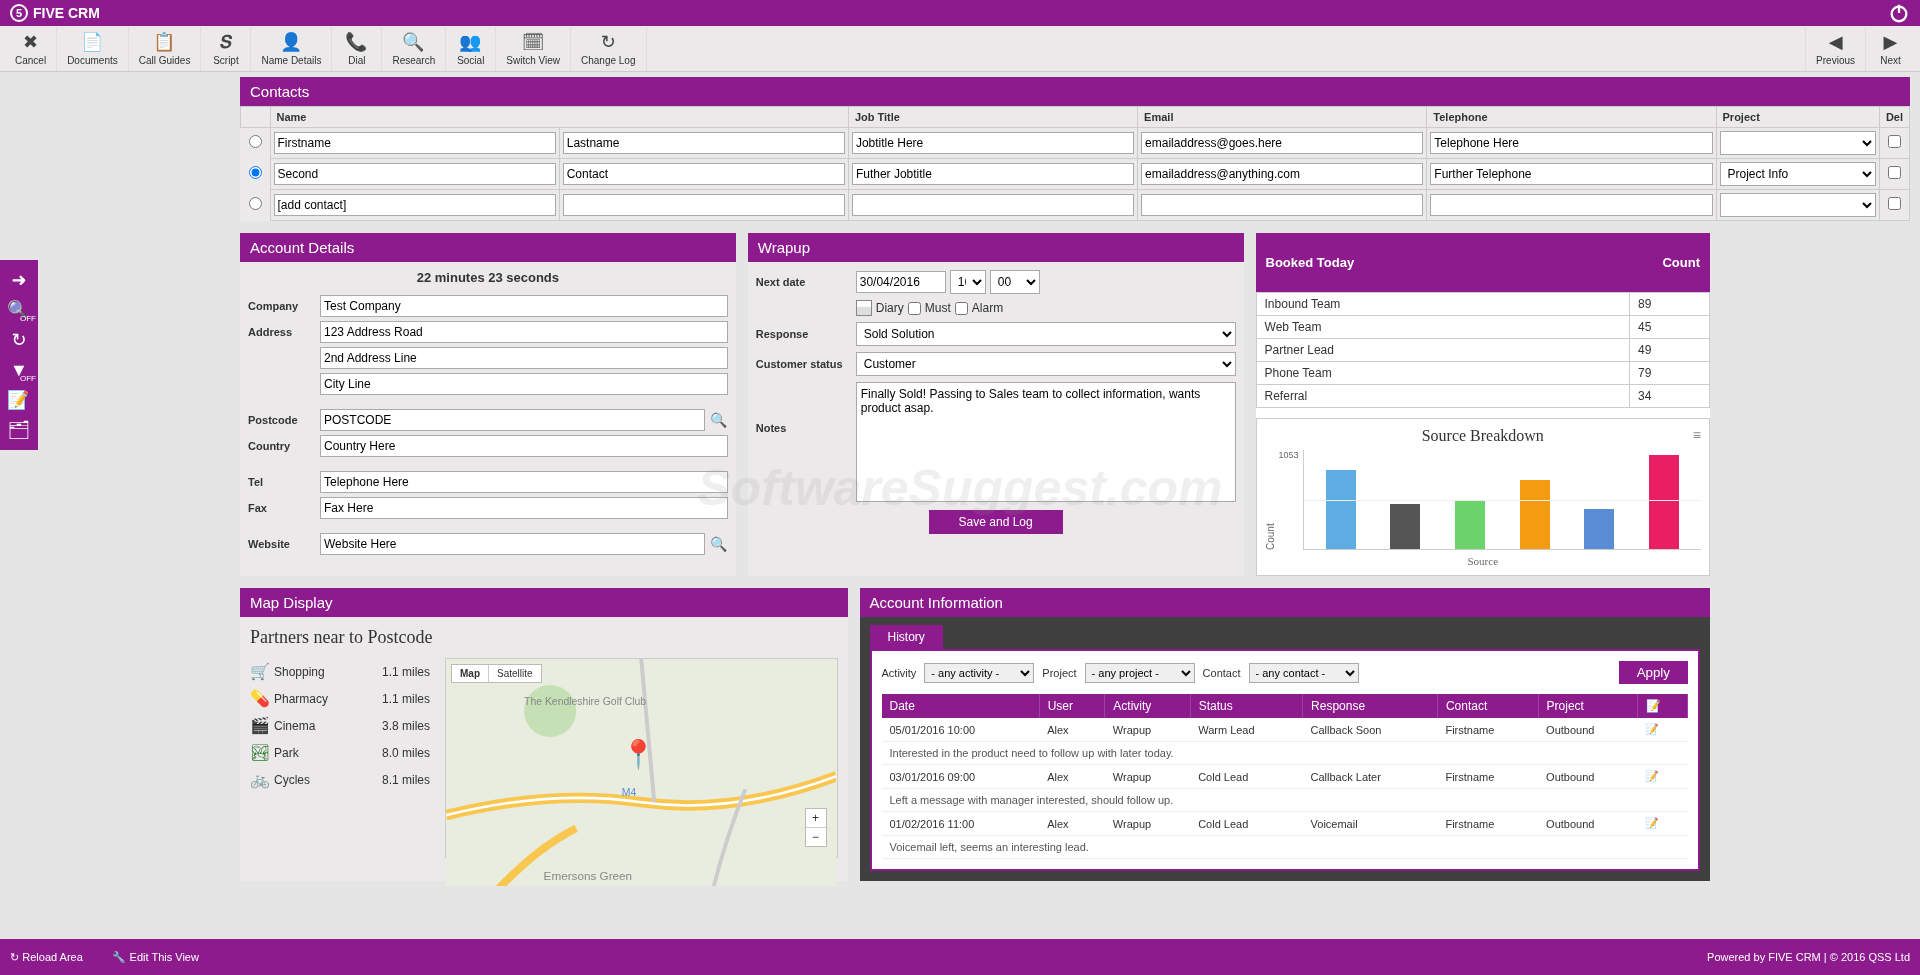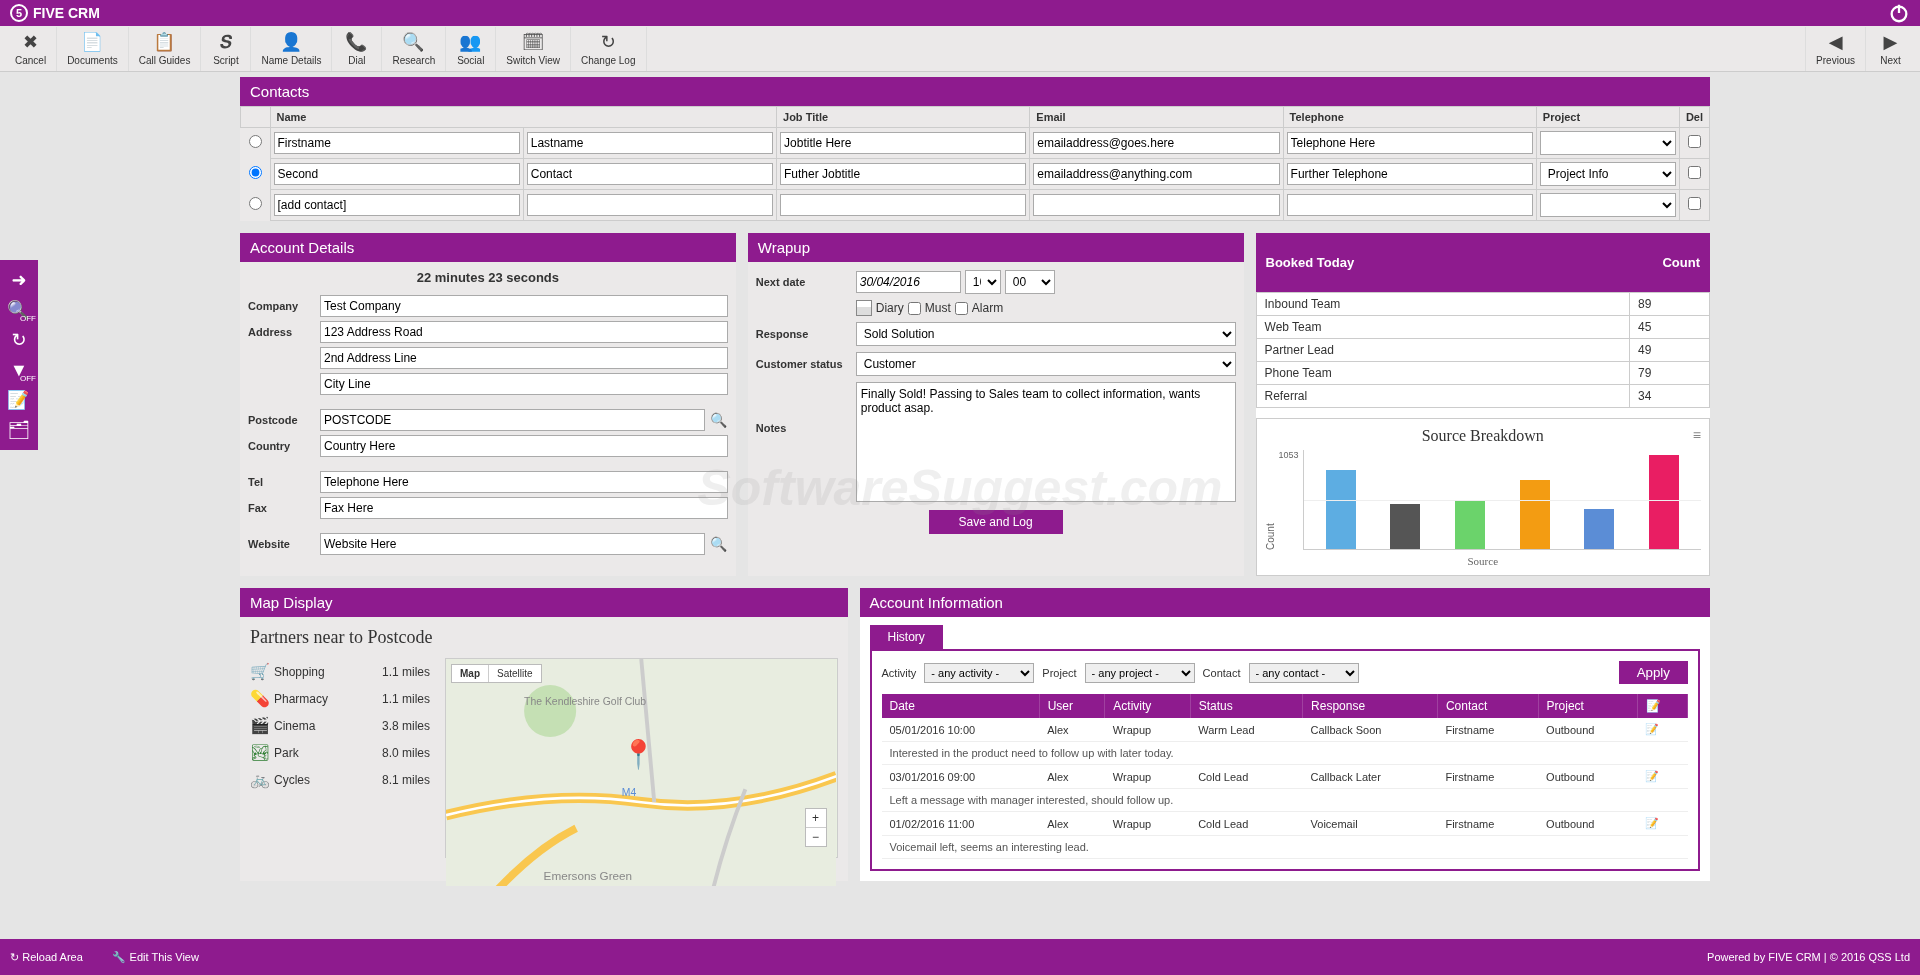--- a/index.html
+++ b/index.html
@@ -20,21 +20,21 @@
 .tb-nav .tb-btn { border-right: none; border-left: 1px solid #ddd;}
 
 .side-toolbar { position: fixed; left: 0; top: 260px; width: 38px; background: #8e1b8e; padding: 5px 0; z-index:5;}
 .side-toolbar .sico { width: 38px; height: 30px; display: flex; align-items: center; justify-content: center; color: #fff; cursor: pointer; font-size: 18px; position:relative;}
 .side-toolbar .sico small { position:absolute; right:2px; bottom:2px; font-size:8px;}
 
 .main { margin: 5px 10px 5px 10px; }
 
 .panel-header { background: #8e1b8e; color: #fff; padding: 6px 10px; font-size: 15px; font-weight: normal; }
 
-.contacts-panel { background: #ebe9e9; margin-left: 230px; margin-right: 200px; }
+.contacts-panel { background: #ebe9e9; margin-left: 230px; }
 .contacts-tbl { width: 100%; border-collapse: collapse; }
 .contacts-tbl th { background: #ebe9e9; text-align: left; padding: 4px 6px; font-size: 11px; font-weight: bold; border: 1px solid #ccc;}
 .contacts-tbl td { background: #ebe9e9; padding: 3px; border: 1px solid #ccc;}
 .contacts-tbl input[type=text], .contacts-tbl select { width: 100%; border: 1px solid #aaa; padding: 3px; font-size: 12px; background:#fff;}
 .contacts-tbl input[type=radio], .contacts-tbl input[type=checkbox] { margin: 0 5px;}
 
 .row3 { display: flex; gap: 12px; margin: 12px 0 0 230px; margin-right: 200px;}
 .col-account { flex: 1.2; background: #ebe9e9; }
 .col-wrapup { flex: 1.2; background: #ebe9e9; }
 .col-booked { flex: 1.1; background: #fff; }
@@ -67,21 +67,21 @@
 .chart-area { display: flex; height: 100px; }
 .chart-y { display: flex; flex-direction: row; justify-content: space-between; font-size: 9px; color: #666; padding-right: 4px; text-align:right;}
 .chart-ylabel { writing-mode: vertical-rl; transform: rotate(180deg); font-size: 10px; color:#666; margin-right:3px;}
 .chart-bars { flex: 1; display: flex; align-items: flex-end; justify-content: space-around; border-left: 1px solid #ccc; border-bottom: 1px solid #ccc; padding: 0 5px; position:relative;}
 .chart-bars::before { content:''; position:absolute; left:0; right:0; top:50%; border-top:1px solid #eee;}
 .bar { width: 30px; }
 .chart-xlabel { text-align: center; font-size: 11px; color: #666; margin-top: 5px; font-family: Georgia, serif;}
 
 .row4 { display: flex; gap: 12px; margin: 12px 200px 4px 230px;}
 .map-panel { flex: 1; background: #ebe9e9; }
-.acct-info-panel { flex: 1.4; background: #ffffff; }
+.acct-info-panel { flex: 1.4; background: #404040; }
 
 .partners-title { font-family: Georgia, serif; font-size: 18px; padding: 10px; color:#333;}
 .partners-body { display: flex; padding: 0 10px 10px 10px; gap: 15px;}
 .partners-list { width: 180px; }
 .partner-item { display: flex; align-items: center; padding: 4px 0; }
 .partner-item .pico { width: 24px; font-size: 16px; }
 .partner-item .pname { flex: 1; font-size: 12px; }
 .partner-item .pdist { font-size: 12px; }
 .map-img { flex: 1; height: 200px; background: #e8f0e0; position: relative; border:1px solid #ccc;}
 .map-controls { position: absolute; top: 5px; left: 5px; background: #fff; border: 1px solid #bbb; font-size: 10px; display:flex;}
@@ -284,21 +284,21 @@
         </div>
       <div class="form-gap"></div>
     </div>
 
     <div class="col-wrapup">
       <div class="panel-header">Wrapup</div>
       <div class="wrapup-body">
         <div class="wrow">
           <label>Next date</label>
           <div class="controls">
-            <input type="text" style="width: 105px; font-style: italic;" value="30/04/2016">
+            <input type="text" style="width: 90px;" value="30/04/2016">
             <select style="width:36px"><option>16</option></select>
             <select style="width:50px"><option>00</option></select>
           </div>
         </div>
         <div class="wrow">
             <label></label>
             <div class="controls">
           <span class="cal-icon"></span>
           <span>Diary</span>
           <input type="checkbox" style="">

